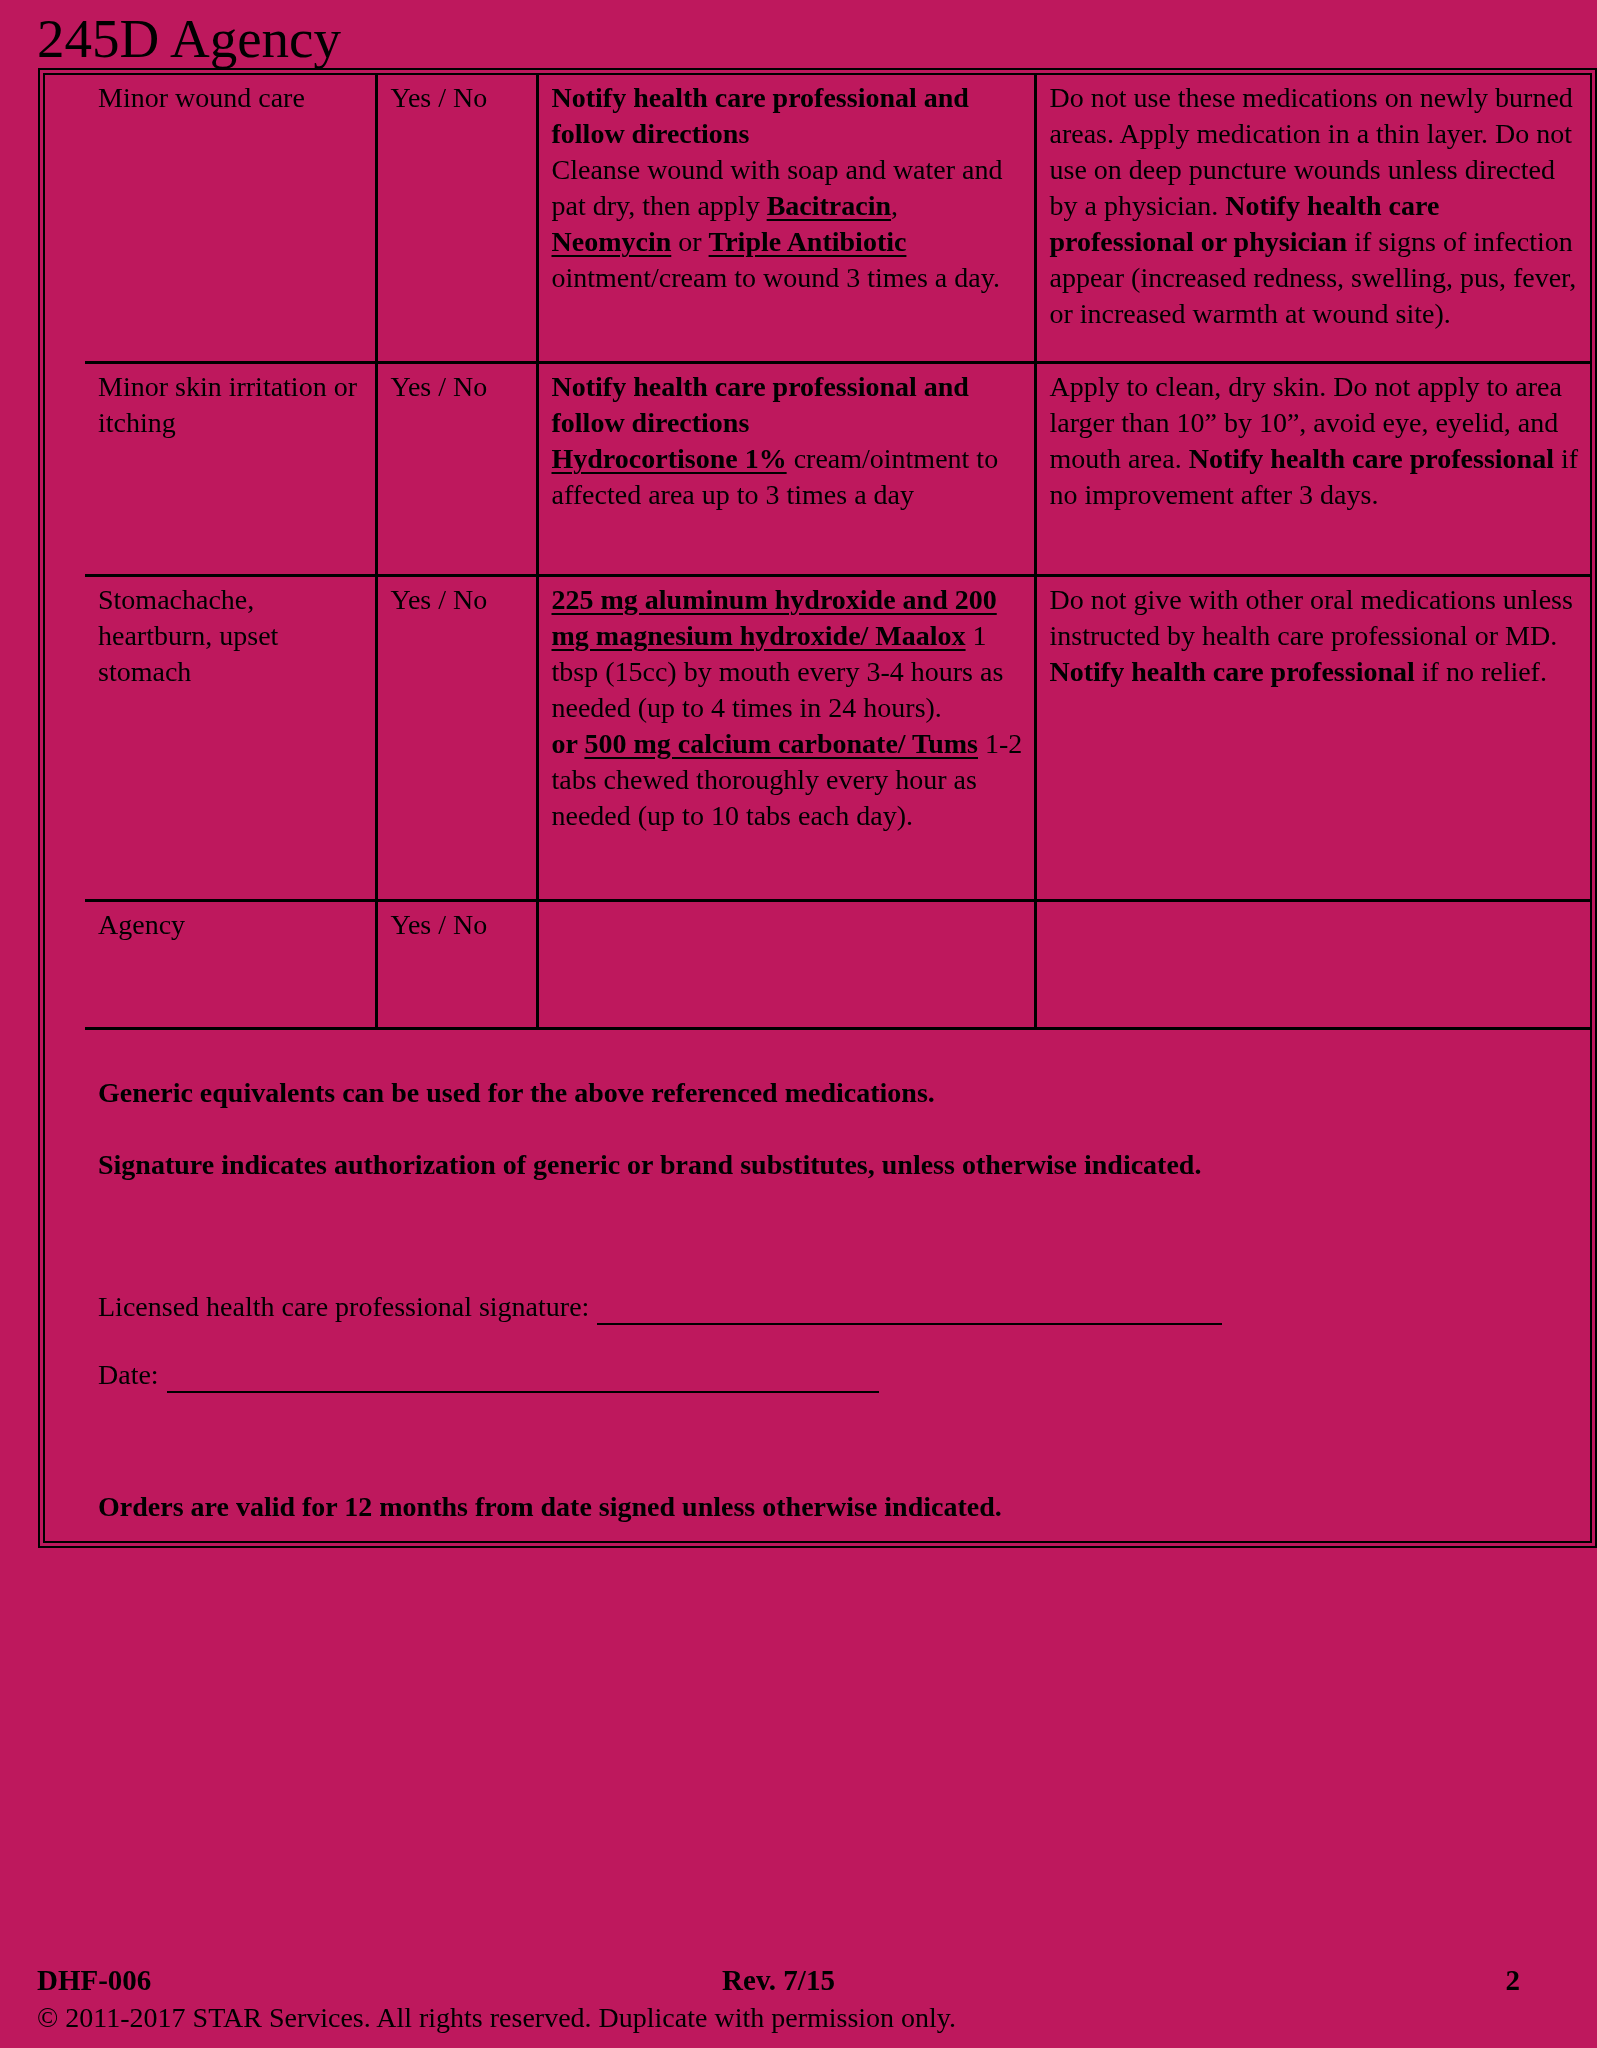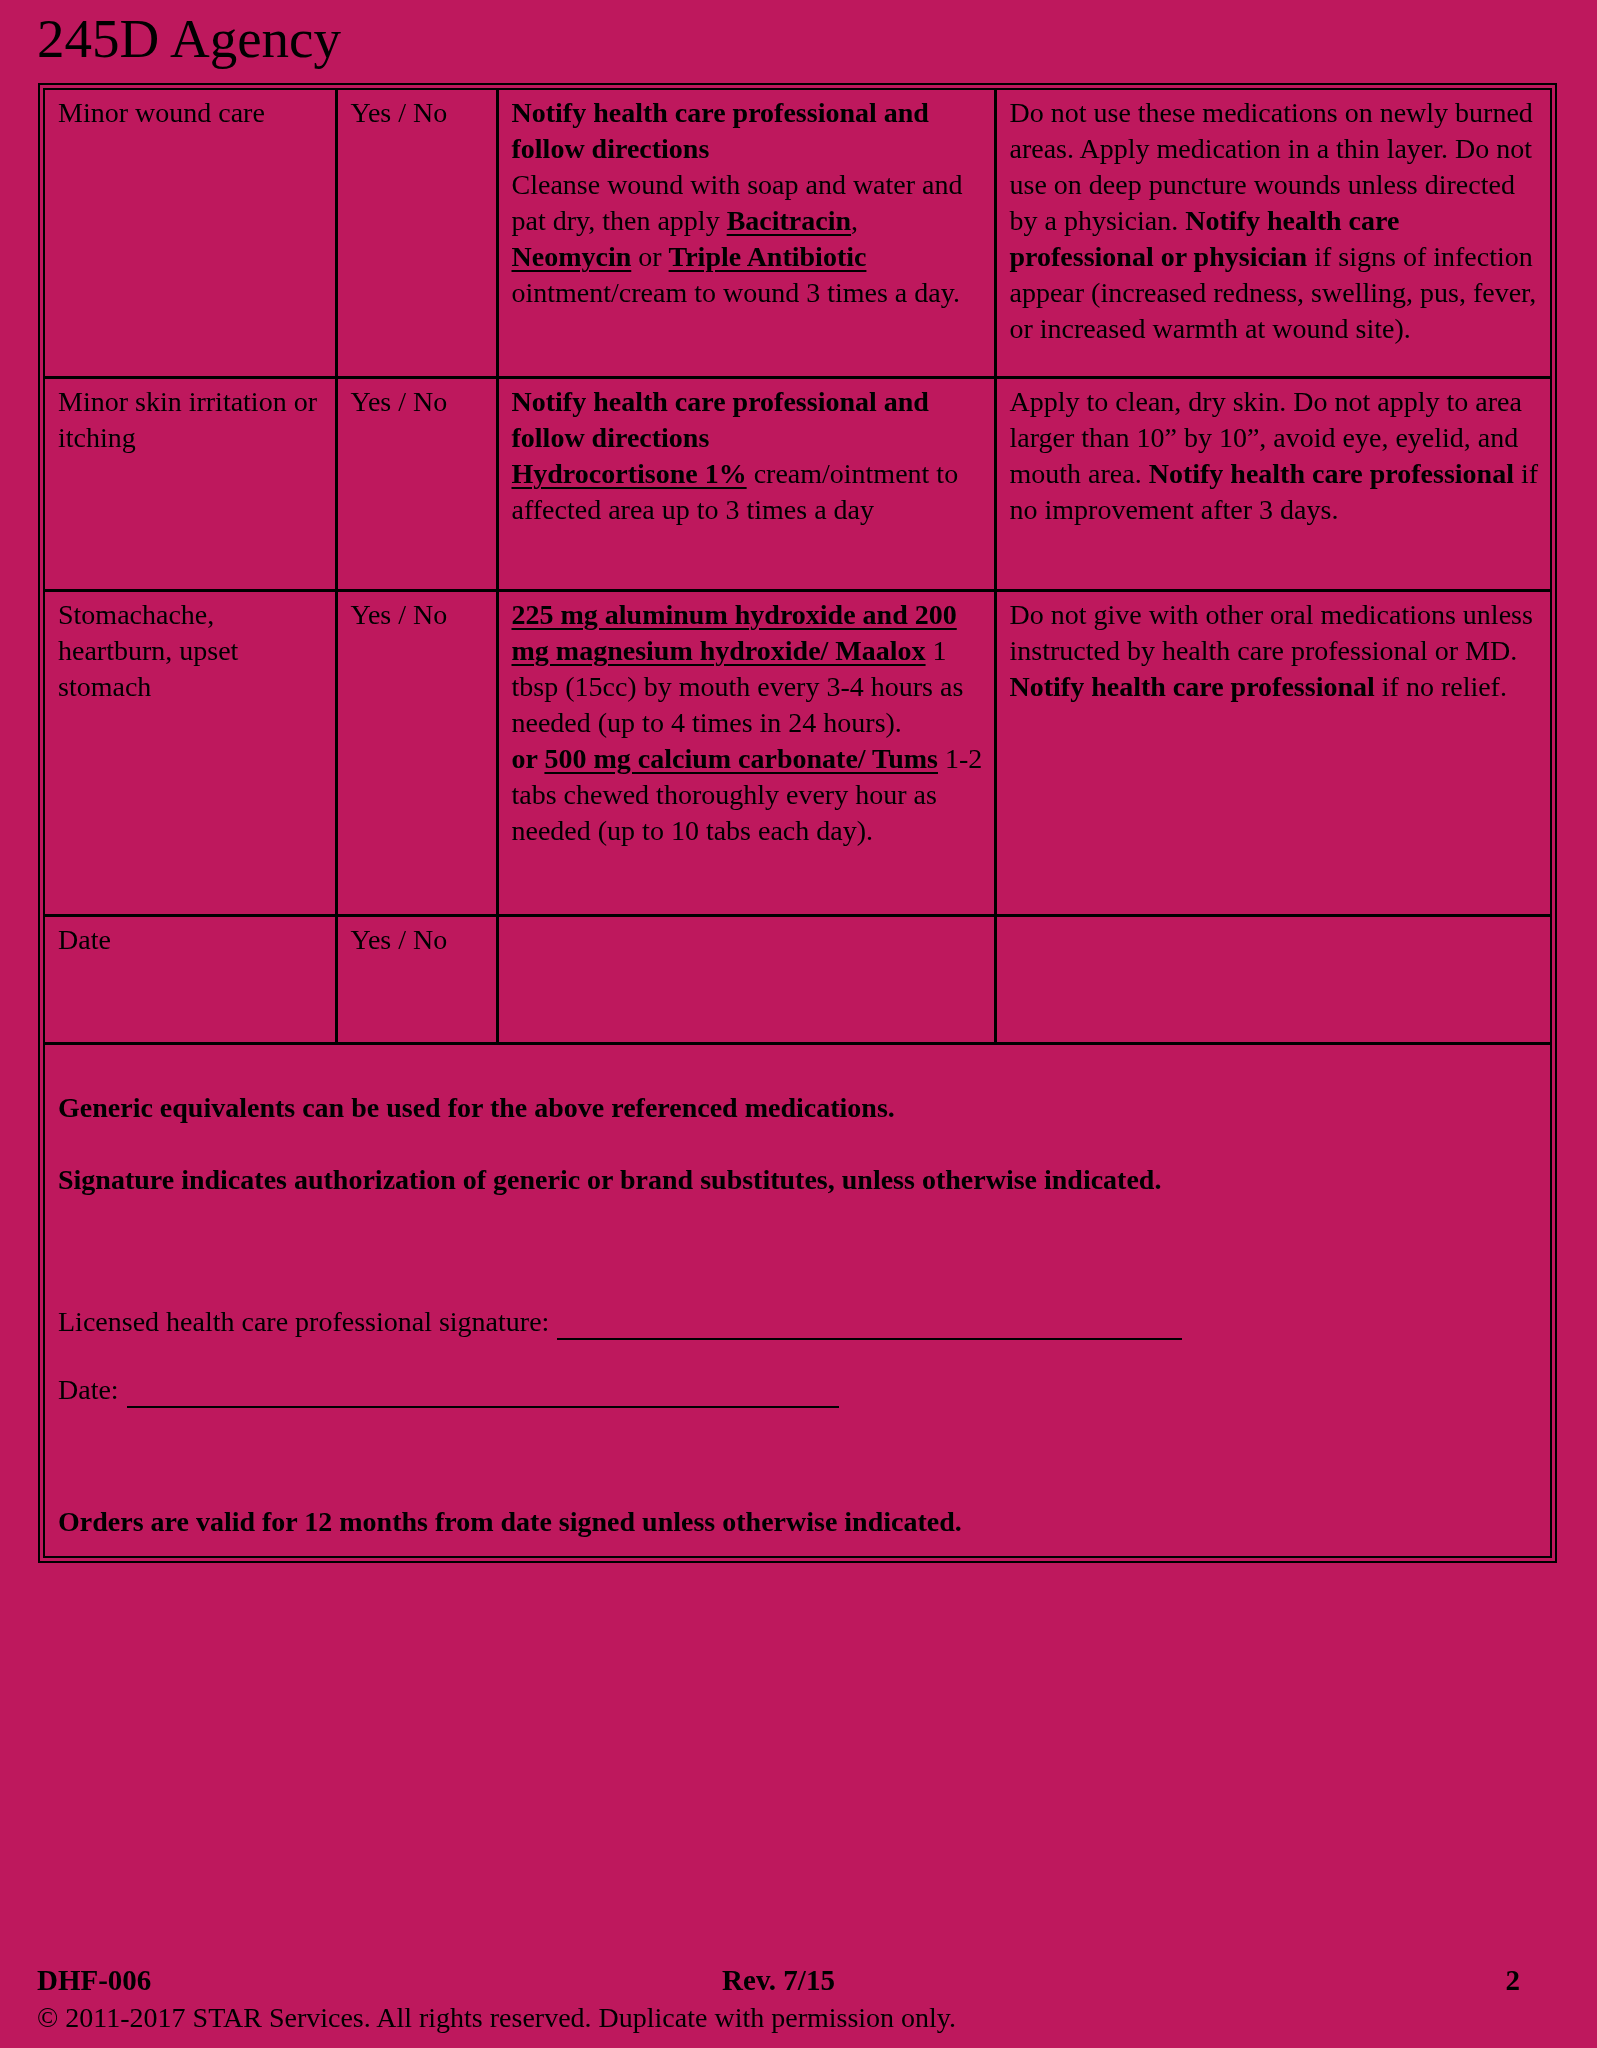--- a/index.html
+++ b/index.html
@@ -25,23 +25,24 @@
     left: 37px;
     top: 8px;
     font-size: 55px;
     line-height: 62px;
     font-weight: normal;
     white-space: nowrap;
   }
   .table-wrap {
     position: absolute;
     left: 38px;
-    top: 83px;
+    top: 68px;
     width: 1505px;
     border: 7px double #000000;
+    padding-left: 40px;
   }
   table.med {
     border-collapse: collapse;
     table-layout: fixed;
     width: 100%;
   }
   table.med td {
     border: 3px solid #000000;
     vertical-align: top;
     box-sizing: border-box;
@@ -138,21 +139,21 @@
       </tr>
 
       <tr class="r3">
         <td class="cond">Stomachache, heartburn, upset stomach</td>
         <td class="choice">Yes / No</td>
         <td class="dir"><b><span class="u">225 mg aluminum hydroxide and 200 mg magnesium hydroxide/ Maalox</span></b> 1 tbsp (15cc) by mouth every 3-4 hours as needed (up to 4 times in 24 hours).<br><b>or </b><b><span class="u">500 mg calcium carbonate/ Tums</span></b> 1-2 tabs chewed thoroughly every hour as needed (up to 10 tabs each day).</td>
         <td class="notes">Do not give with other oral medications unless instructed by health care professional or MD.<br><b>Notify health care professional</b> if no relief.</td>
       </tr>
 
       <tr class="r4">
-        <td class="cond">Date</td>
+        <td class="cond">Agency</td>
         <td class="choice">Yes / No</td>
         <td class="dir"></td>
         <td class="notes"></td>
       </tr>
 
       <tr class="r5">
         <td colspan="4" class="auth-cell">
           <p class="b p1">Generic equivalents can be used for the above referenced medications.</p>
           <p class="b p2">Signature indicates authorization of generic or brand substitutes, unless otherwise indicated.</p>
           <p class="p3">

